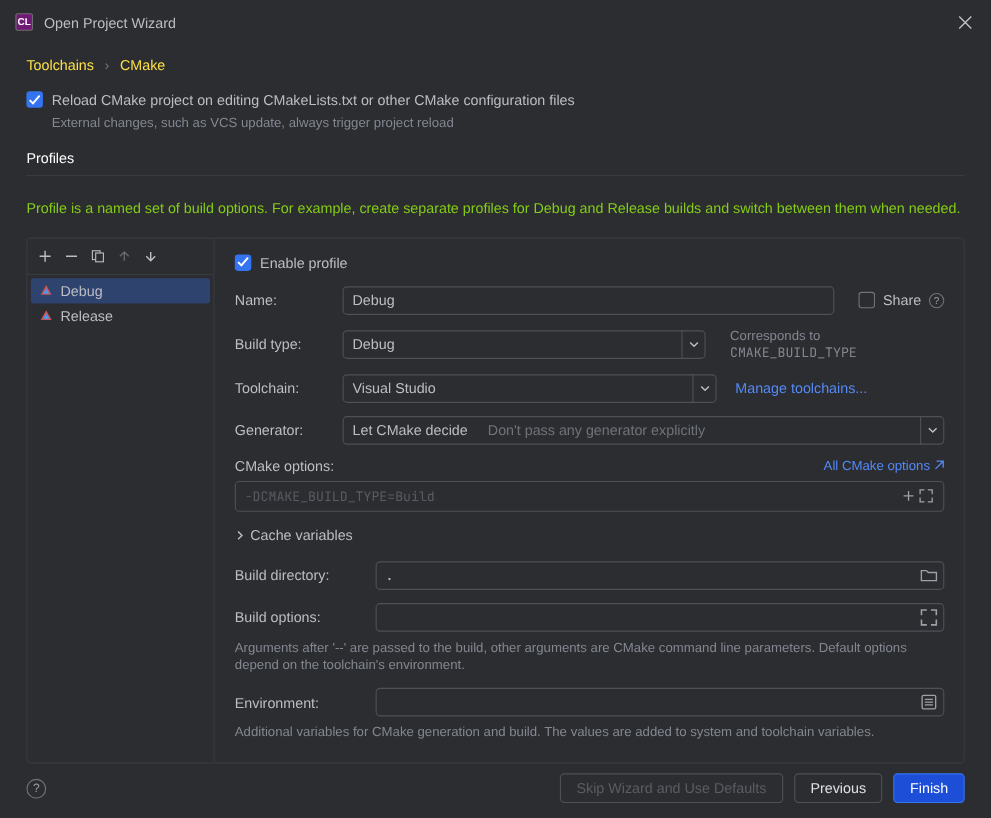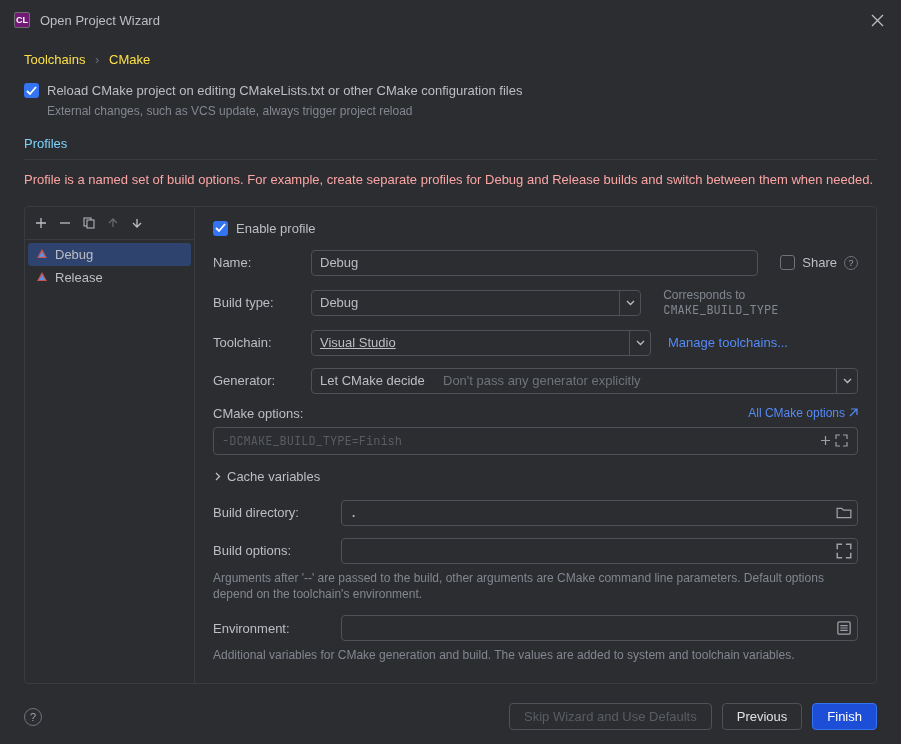--- a/index.html
+++ b/index.html
@@ -58,28 +58,28 @@
       background: transparent;
       border: 1px solid #6f737a;
     }
     .hint-text {
       color: #838790;
       font-size: 12px;
       margin-left: 23px;
       margin-bottom: 14px;
     }
     .section-header {
-      color: #7dd3fc;
+      color: #ffffff;
       font-size: 13px;
       padding: 4px 0 8px 0;
       border-bottom: 1px solid #393b40;
-      margin-bottom: 10px;
+      margin-bottom: 20px;
     }
     .profiles-desc {
-      color: #fca5a5;
+      color: #84cc16;
       margin-bottom: 16px;
       line-height: 1.5;
     }
     .main-split {
       display: flex;
       border: 1px solid #393b40;
       border-radius: 4px;
       height: 478px;
     }
     .profile-panel {
@@ -364,21 +364,21 @@
               <svg viewBox="0 0 9 9">
                 <path d="M1 3 L4.5 6.5 L8 3" stroke="#bcbec4" stroke-width="1.3" fill="none"></path>
               </svg>
             </div>
         </div>
         <span class="corresponds-text"><span>Corresponds to </span><span class="mono">CMAKE_BUILD_TYPE</span></span>
       </div>
 
       <div class="form-row">
         <span class="form-label">Toolchain:</span>
-        <div class="select-wrap" style="width:340px;text-decoration:underline;">
+        <div class="select-wrap" style="width:340px;">
           <input class="text-input" readonly="" value="Visual Studio" style="">
           <div class="select-arrow">
               <svg viewBox="0 0 9 9">
                 <path d="M1 3 L4.5 6.5 L8 3" stroke="#bcbec4" stroke-width="1.3" fill="none"></path>
               </svg>
             </div>
         </div>
         <span class="link">Manage toolchains...</span>
       </div>
 
@@ -398,21 +398,21 @@
       <div class="options-header">
         <span>CMake options:</span>
         <span class="link-ext">
           <span>All CMake options</span>
           <svg width="10" height="10" viewBox="0 0 10 10">
               <path d="M3 1 H9 V7 M9 1 L2 8" stroke="#548af7" stroke-width="1.2" fill="none"></path>
             </svg>
         </span>
       </div>
       <div class="cmake-opts-box">
-        <span class="placeholder">-DCMAKE_BUILD_TYPE=Finish</span>
+        <span class="placeholder">-DCMAKE_BUILD_TYPE=Build</span>
         <div class="box-icon">
           <svg viewBox="0 0 13 13">
               <path d="M6.5 2 V11 M2 6.5 H11" stroke="#9da0a8" stroke-width="1.2"></path>
             </svg>
         </div>
         <div class="box-icon">
           <svg viewBox="0 0 13 13">
               <path d="M1 5 V1 H5 M8 1 H12 V5 M12 8 V12 H8 M5 12 H1 V8" stroke="#9da0a8" stroke-width="1.2" fill="none"></path>
             </svg>
         </div>

